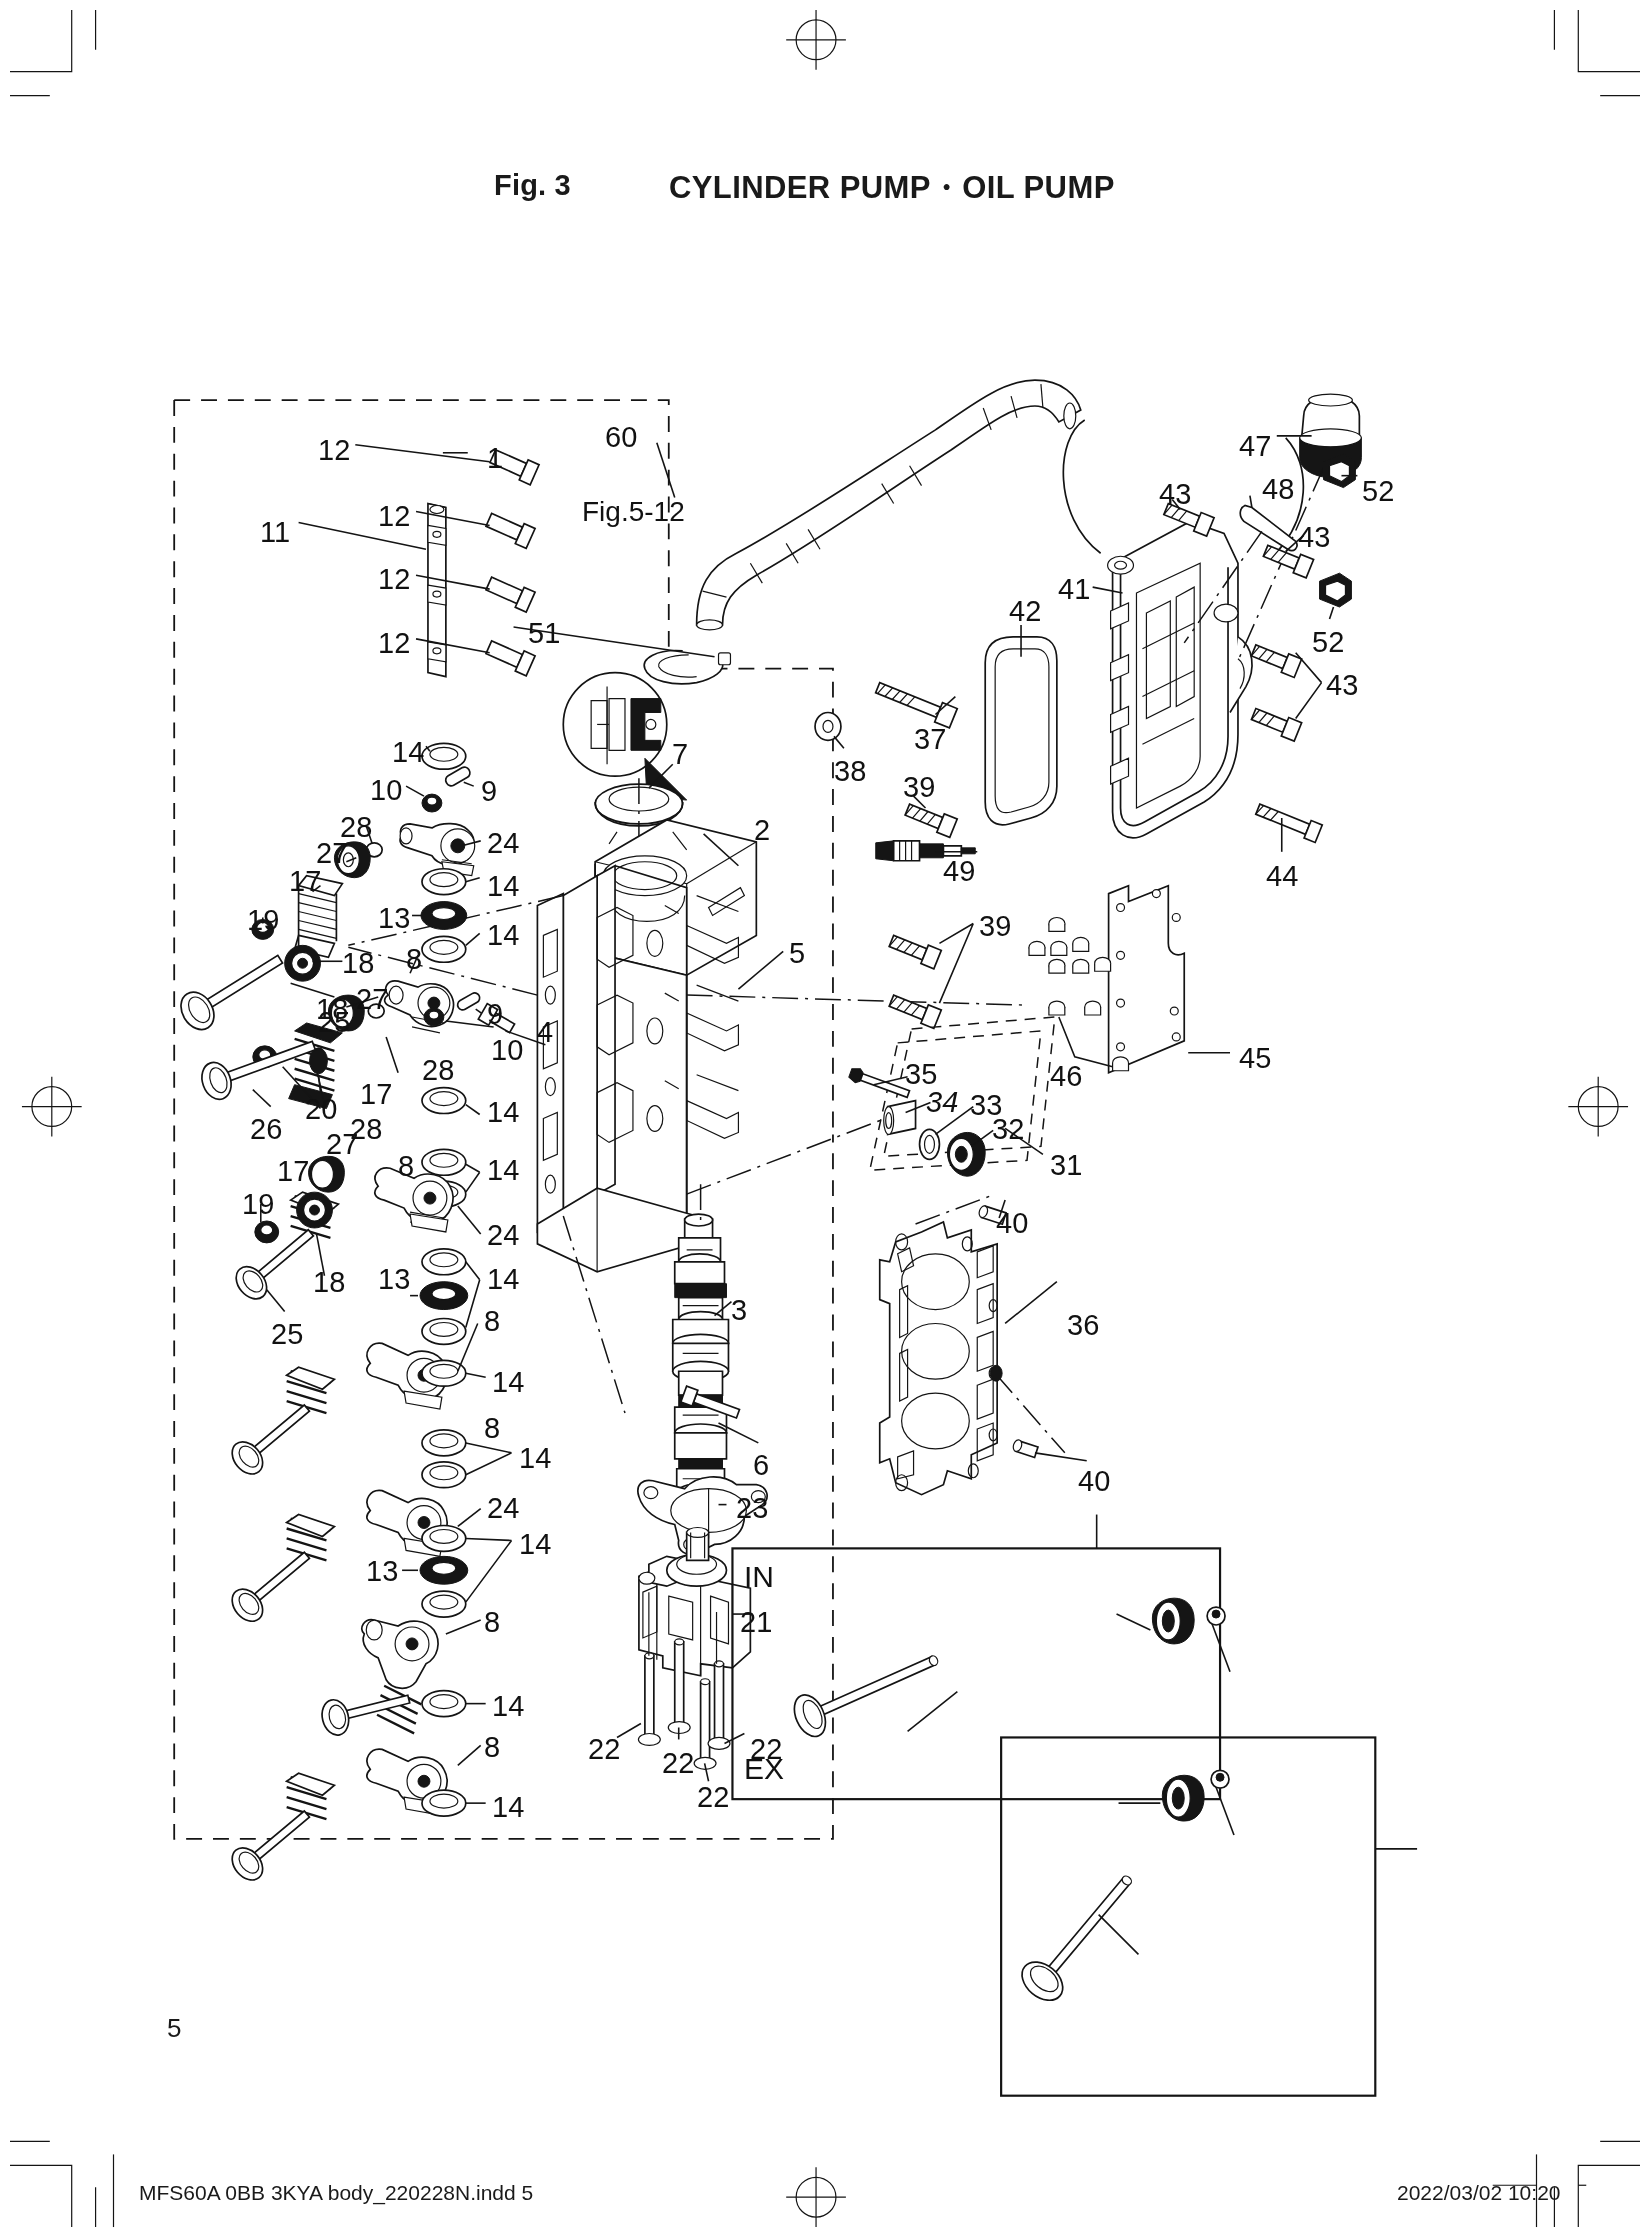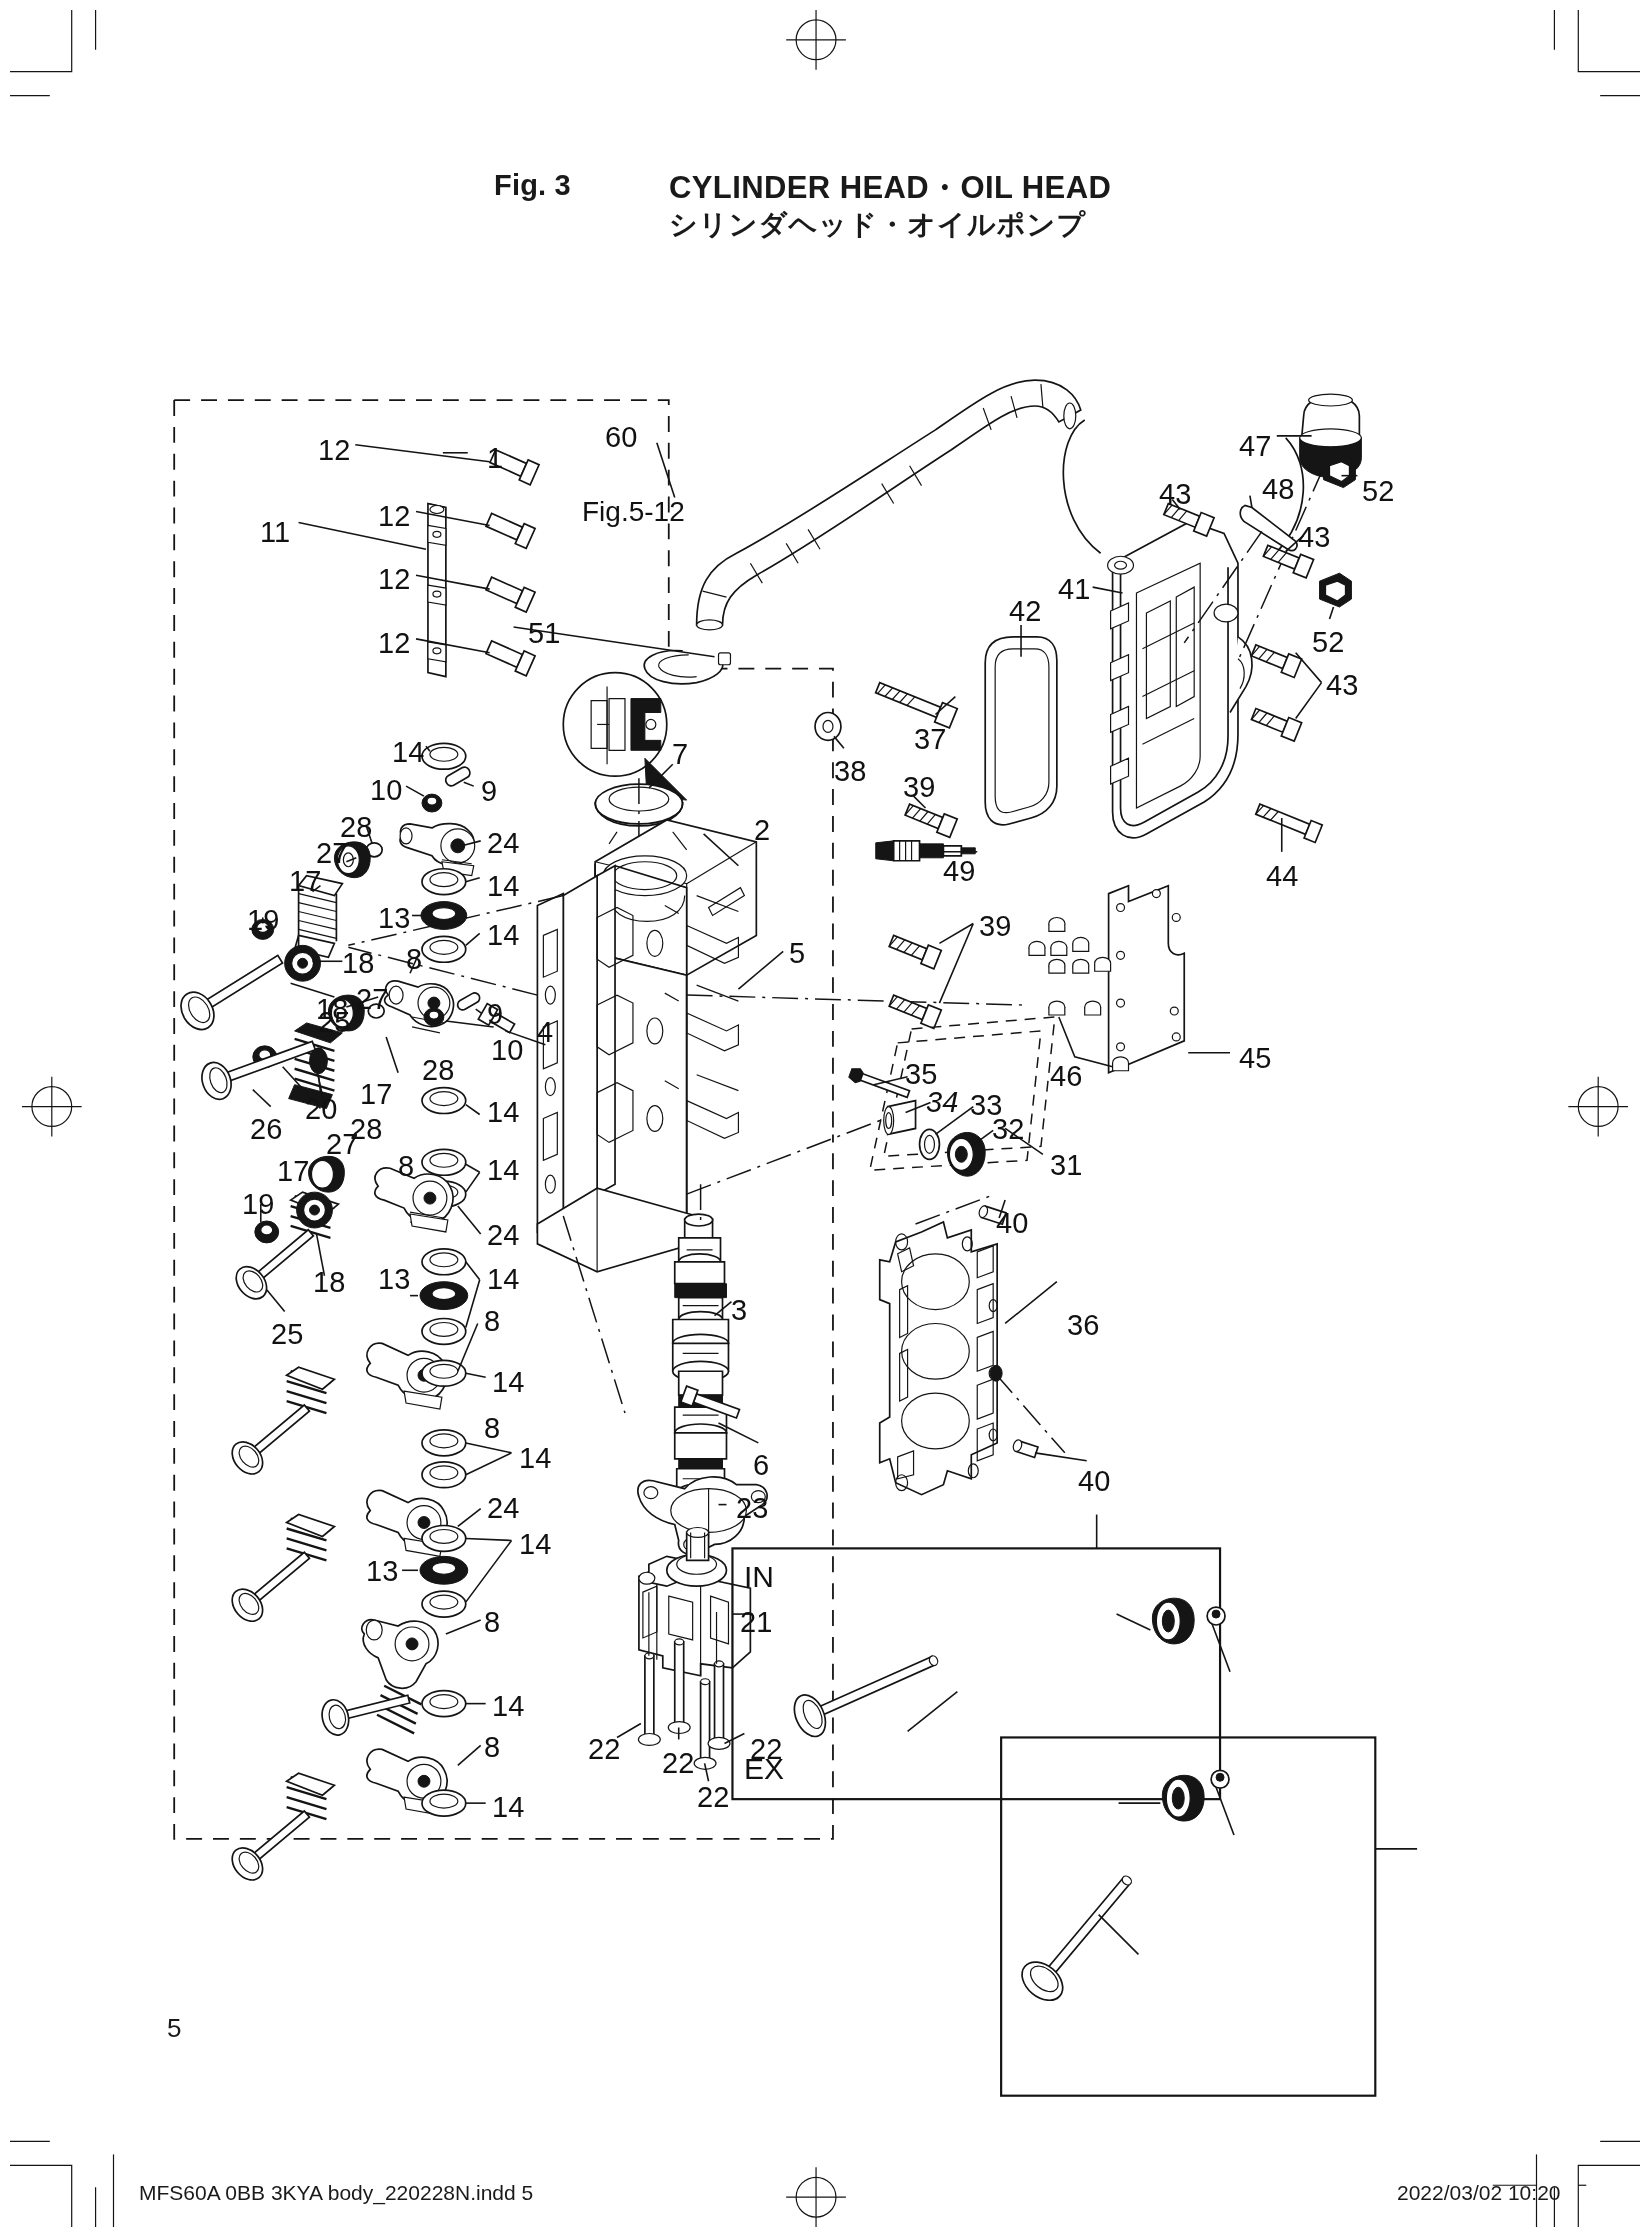--- a/index.html
+++ b/index.html
@@ -71,22 +71,21 @@
     line-height: 1;
     color: #111;
   }
 </style>
 </head>
 <body>
 
 <div id="page">
 
   <div class="txt fig-label">Fig. 3</div>
-  <div class="txt title-en">CYLINDER HEAD・OIL HEAD</div>
-  <div class="txt title-jp">シリンダヘッド・オイルポンプ</div>
+  <div class="txt title-en">CYLINDER PUMP・OIL PUMP</div>
   <div class="txt page-num">5</div>
   <div class="txt footer-file">MFS60A 0BB 3KYA body_220228N.indd   5</div>
   <div class="txt footer-date">2022/03/02  10:20</div>
 
   <div class="figref" style="left:582px; top:498px;">Fig.5-12</div>
 
   <div class="boxlabel" style="left:744px; top:1562px; font-size:30px;">IN</div>
   <div class="boxlabel" style="left:744px; top:1754px; font-size:30px;">EX</div>
 
   <svg class="layer" viewBox="0 0 1658 2248">

